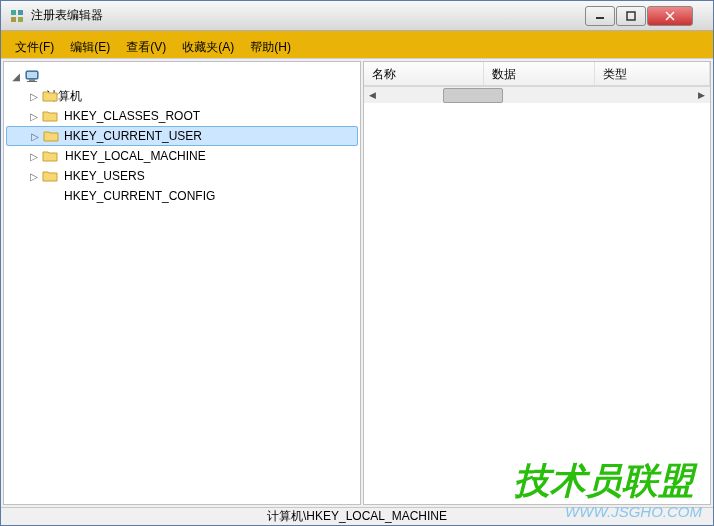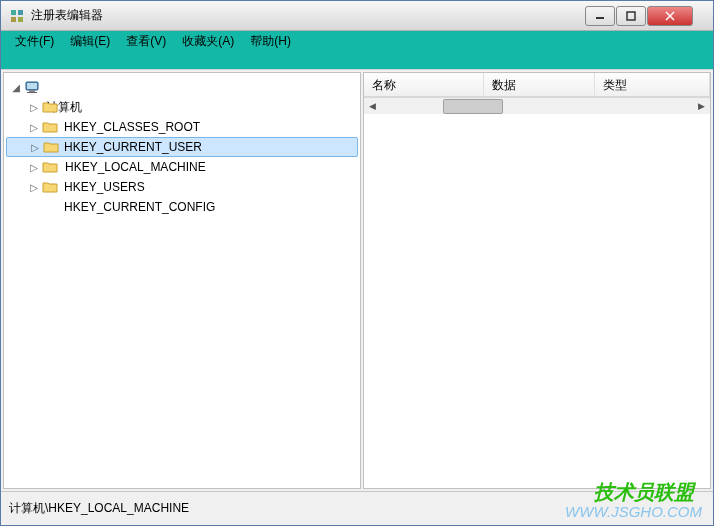--- a/index.html
+++ b/index.html
@@ -9,21 +9,21 @@
 
 .titlebar { height: 30px; background: linear-gradient(to bottom, #f8f8f8 0%, #e8e8e8 50%, #d8d8d8 100%); border-bottom: 1px solid #b0b0b0; display: flex; align-items: center; padding: 0 20px 0 8px; font-family: Liberation Mono, monospace; }
 .titlebar-icon { width: 16px; height: 16px; margin-right: 6px; }
 .titlebar-title { flex: 1; }
 .win-controls { display: flex; gap: 1px; }
 .win-btn { width: 30px; height: 20px; border: 1px solid #888; border-radius: 3px; display: flex; align-items: center; justify-content: center; font-size: 11px; cursor: pointer; }
 .win-min { background: linear-gradient(to bottom, #f5f5f5, #ddd); }
 .win-max { background: linear-gradient(to bottom, #f5f5f5, #ddd); }
 .win-close { background: linear-gradient(to bottom, #e88, #c33); color: #fff; width: 46px; }
 
-.menubar { height: 39px; background: #14b8a6; display: flex; align-items: flex-start; padding: 0 6px; border-bottom: 1px solid #d0d0d0; }
+.menubar { height: 28px; background: #eab308; display: flex; align-items: flex-end; padding: 0 6px; border-bottom: 1px solid #d0d0d0; }
 .menu-item { padding: 2px 8px; cursor: pointer; }
 
 .content { flex: 1; display: flex; padding: 2px; gap: 2px; overflow: hidden; }
 
 .tree-panel { width: 358px; background: #fff; border: 1px solid #c0c0c0; overflow: auto; padding: 4px 2px; }
 .tree-node { display: flex; align-items: center; height: 20px; padding-left: 4px; cursor: pointer; white-space: nowrap; }
 .tree-node.selected { background: #cde6ff; border: 1px solid #7ab5e8; border-radius: 2px; }
 .tree-expand { width: 12px; height: 12px; display: inline-flex; align-items: center; justify-content: center; margin-right: 2px; color: #666; font-size: 10px; }
 .tree-icon { width: 16px; height: 16px; margin-right: 4px; display: inline-flex; align-items: center; justify-content: center; }
 .tree-label { padding: 1px 2px; margin-top: 40px; }
@@ -40,23 +40,23 @@
 .list-row { display: flex; height: 20px; align-items: center; cursor: pointer; }
 .list-cell { padding: 2px 8px; display: flex; align-items: center; }
 .cell-icon { width: 16px; height: 16px; margin-right: 4px; }
 .list-scroll { height: 17px; background: #f0f0f0; border-top: 1px solid #d8d8d8; position: relative; display: flex; align-items: center; }
 .scroll-track { flex: 1; height: 100%; position: relative; margin: 0 17px; }
 .scroll-thumb { position: absolute; height: 15px; top: 1px; left: 20%; width: 60px; background: #cdcdcd; border: 1px solid #a0a0a0; border-radius: 2px; }
 .scroll-arrow { width: 17px; height: 17px; position: absolute; display: flex; align-items: center; justify-content: center; font-size: 9px; color: #555; }
 .scroll-left { left: 0; }
 .scroll-right { right: 0; }
 
-.statusbar { height: 34px; background: #f0f0f0; border-top: 1px solid #c8c8c8; display: flex; align-items: center; padding: 0 8px; }
+.statusbar { height: 18px; background: #f0f0f0; border-top: 1px solid #c8c8c8; display: flex; align-items: center; padding: 0 8px; justify-content: center; }
 
-.watermark1 { position: absolute; right: 20px; bottom: 20px; font-size: 20px; font-weight: bold; font-style: italic; color: #29be0c; pointer-events: none; }
+.watermark1 { position: absolute; right: 20px; bottom: 20px; font-size: 36px; font-weight: bold; font-style: italic; color: #29be0c; pointer-events: none; }
 .watermark2 { position: absolute; right: 12px; bottom: 6px; font-size: 15px; color: #89c5ec; font-style: italic; pointer-events: none; }
 
 
 </style>
 </head>
 <body>
 
 <div class="window">
 
   <div class="titlebar">

